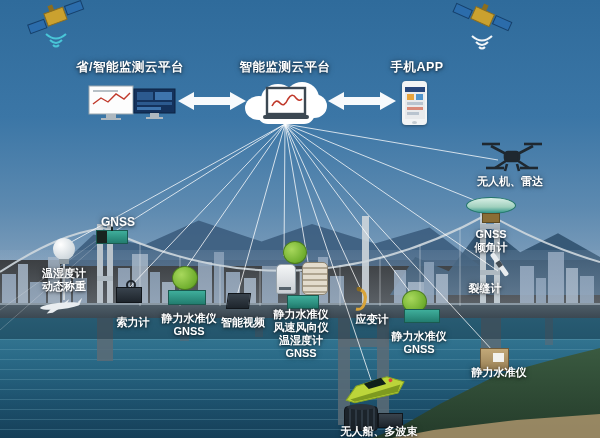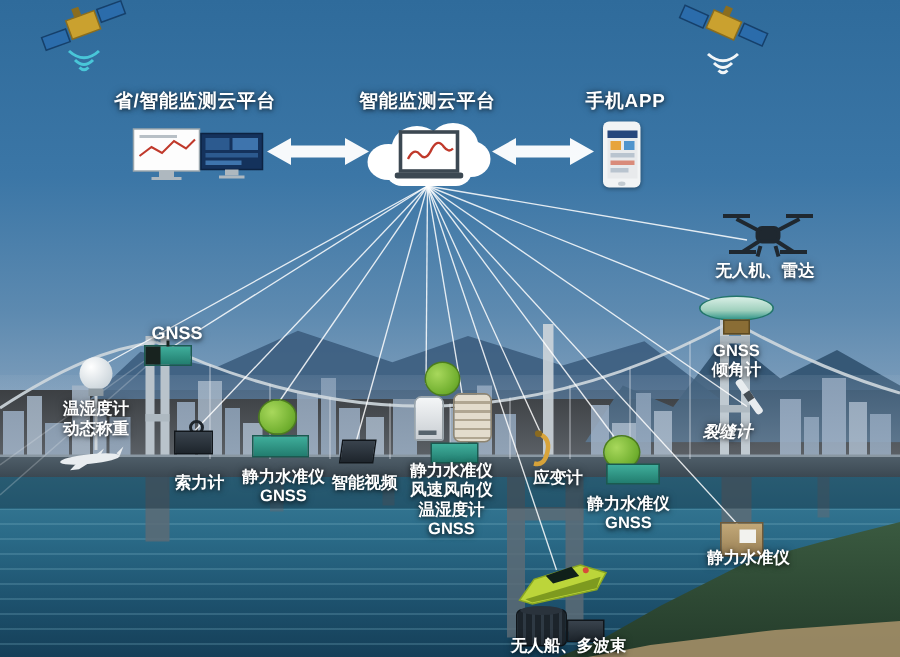--- a/index.html
+++ b/index.html
@@ -326,21 +326,21 @@
     <div class="abs" style="left:0;top:0;width:48px;height:15px;border-radius:50%;
          background:linear-gradient(180deg,#d9efe6,#9fd0bd 60%,#2f9488);border:1px solid #23766b;"></div>
     <div class="abs" style="left:16px;top:16px;width:16px;height:8px;background:#8a6d35;border:1px solid #5d4a22;"></div>
   </div>
   <div class="abs lbl" style="left:491px;top:228px;">GNSS
 倾角计</div>
 
   <div class="abs" style="left:486px;top:262px;width:27px;height:5px;background:#e8ecef;transform:rotate(55deg);border-radius:2px;">
     <div class="abs" style="left:10px;top:0;width:6px;height:5px;background:#454d54;"></div>
   </div>
-  <div class="abs lbl" style="left:485px;top:282px;font-style:italic;">裂缝计</div>
+  <div class="abs lbl" style="left:485px;top:282px;">裂缝计</div>
 
   <div class="abs" style="left:480px;top:348px;width:27px;height:21px;
        background:linear-gradient(180deg,#c2a878,#9b8257);border:1px solid #6e5a3a;">
     <div class="abs" style="left:12px;top:4px;width:11px;height:9px;background:#f2f2ee;"></div>
   </div>
   <div class="abs lbl" style="left:499px;top:366px;">静力水准仪</div>
 
   <svg class="abs" style="left:343px;top:373px;" width="64" height="34" viewBox="0 0 64 34">
     <g transform="rotate(-10 32 17)">
       <polygon points="2,22 14,10 46,6 62,14 54,24 10,26" fill="#bcd53a" stroke="#8aa722"></polygon>

